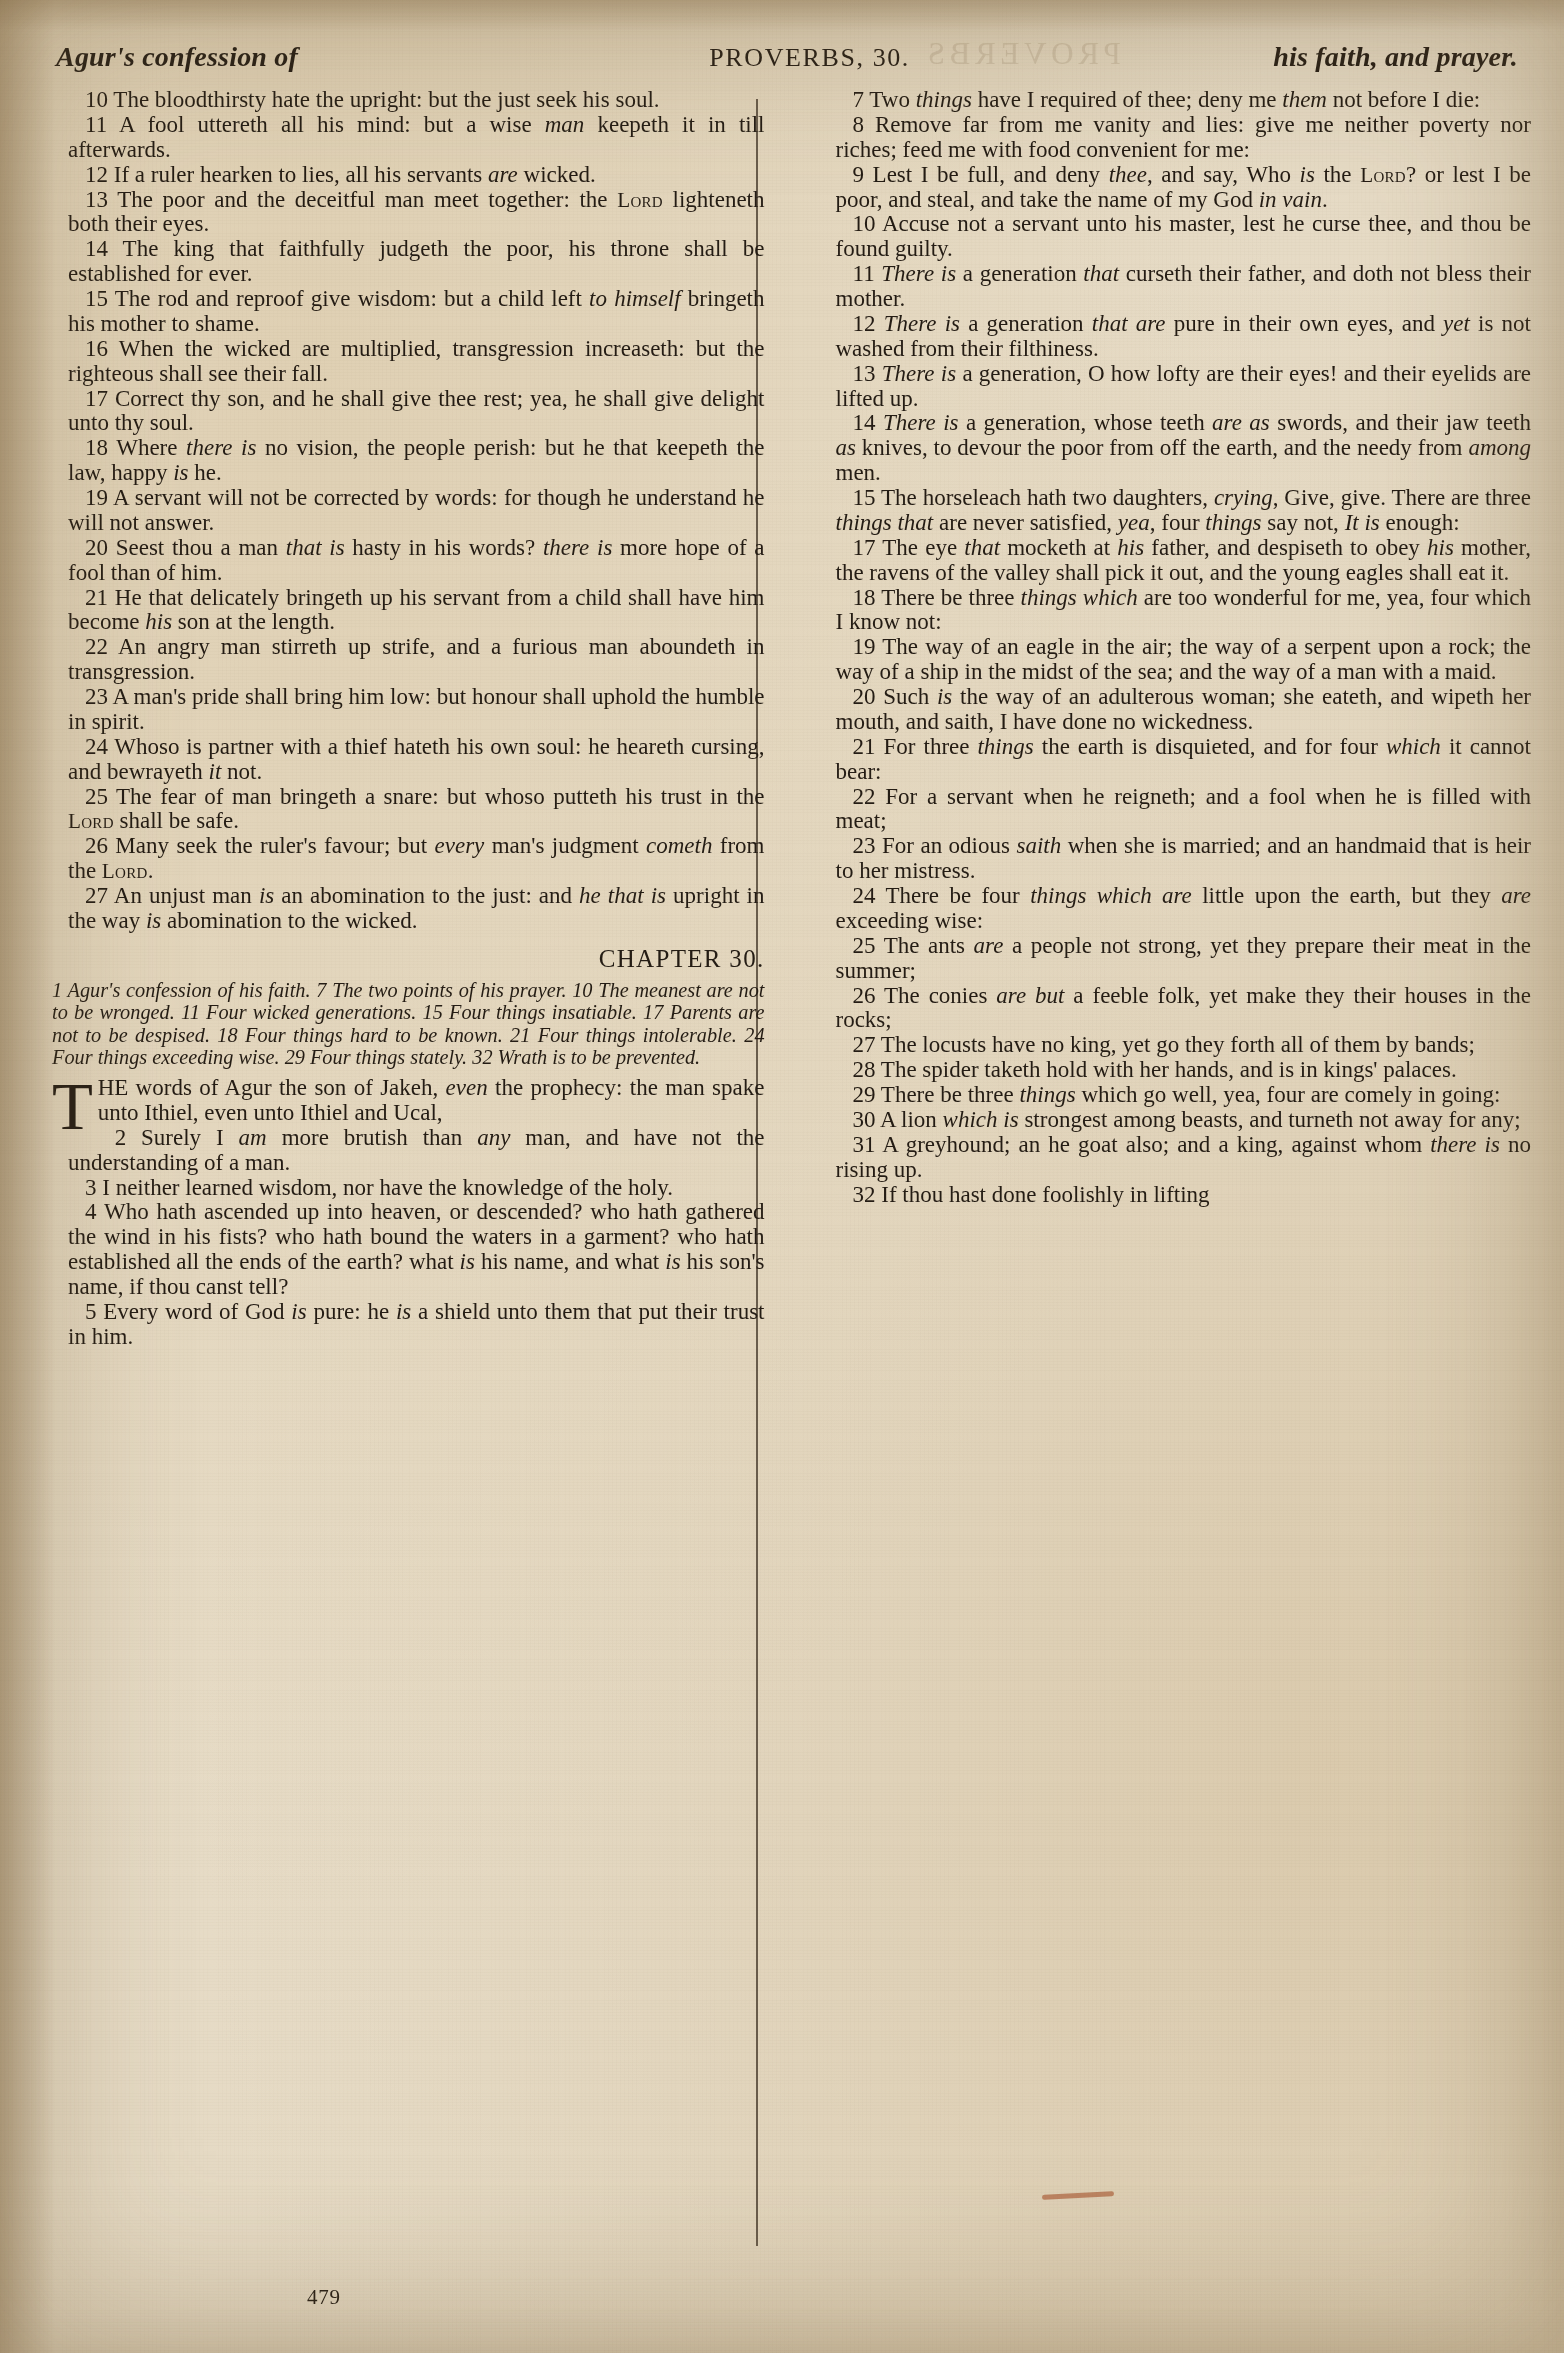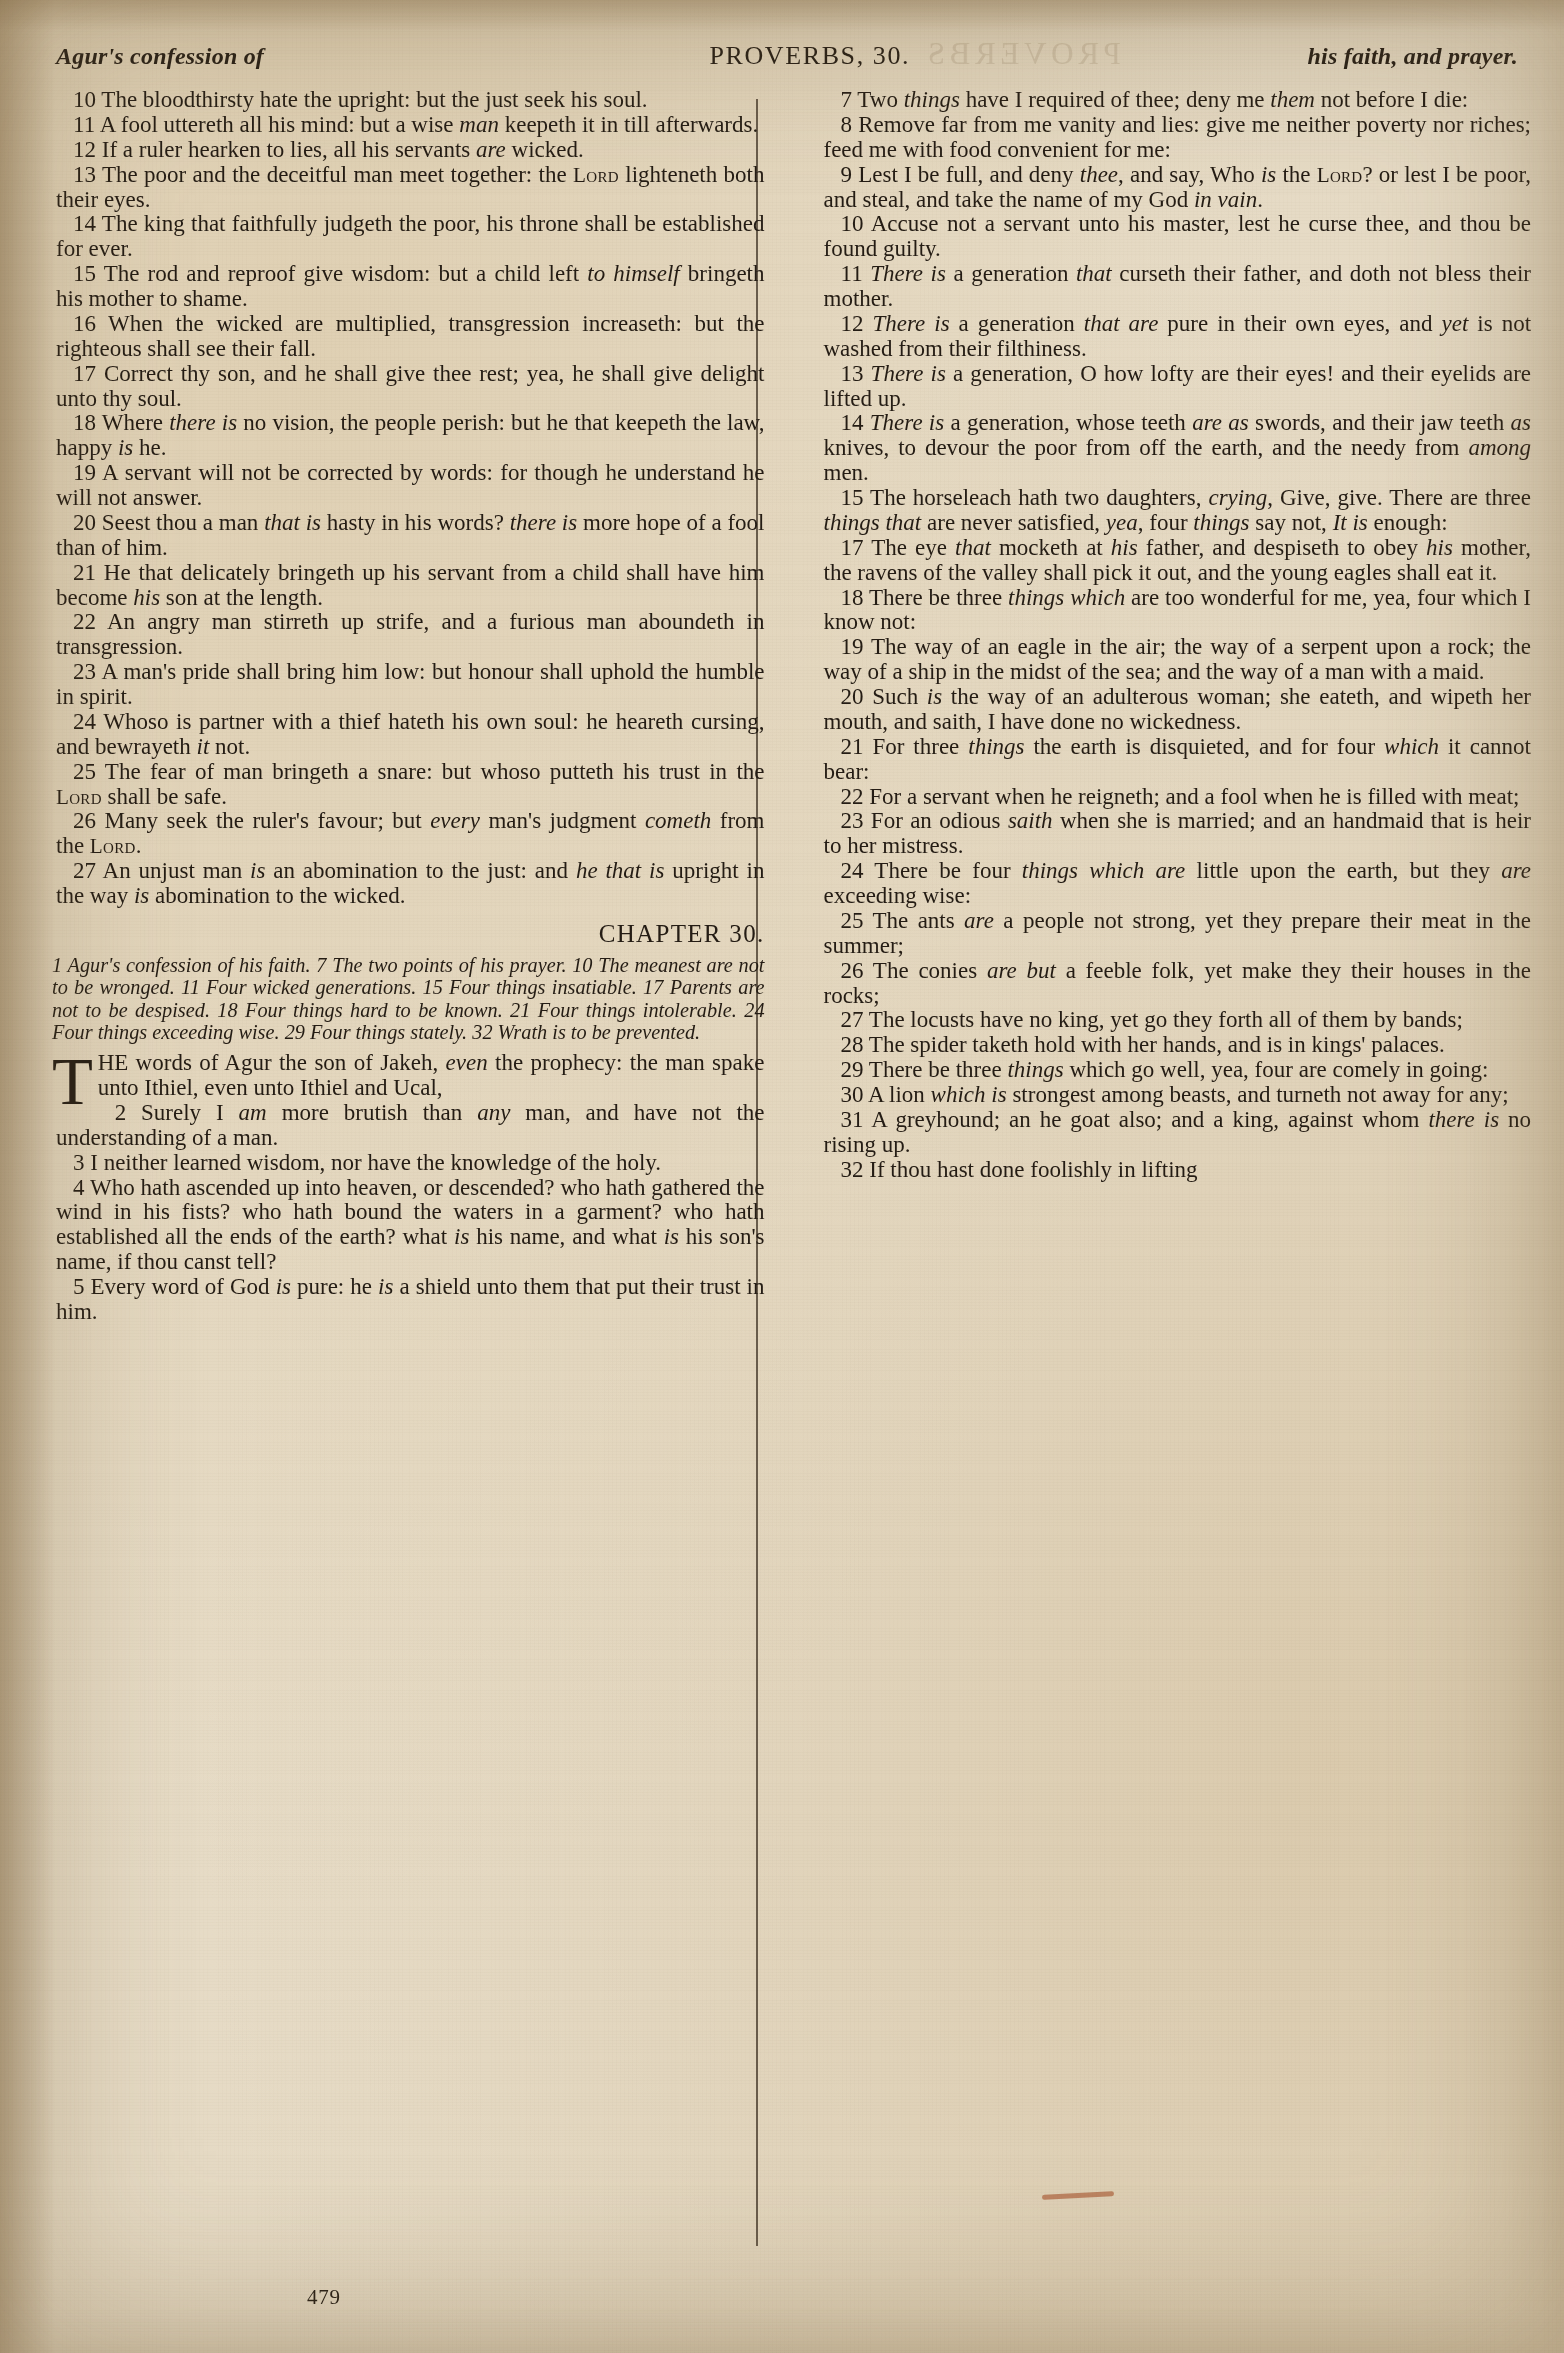--- a/index.html
+++ b/index.html
@@ -58,21 +58,21 @@
     right: 47px;
     top: 41px;
     height: 36px;
     display: flex;
     align-items: baseline;
     justify-content: space-between;
   }
   .header .run-left,
   .header .run-right {
     font-style: italic;
-    font-size: 24px;
+    font-size: 28px;
     font-weight: 700;
     letter-spacing: 0.2px;
     white-space: nowrap;
     font-family: Liberation Serif, serif;
   }
   .header .run-center {
     font-size: 26px;
     letter-spacing: 1.6px;
     font-weight: 400;
     white-space: nowrap;
@@ -104,21 +104,21 @@
     background: #3a2e20;
     opacity: 0.72;
   }
 
   
   .verse {
     font-size: 23px;
     line-height: 1.082;
     text-align: justify;
     text-justify: inter-word;
-    margin: 0 0 0 4px;
+    margin: 0 0 0 16px;
     text-indent: 17px;
     hyphens: manual;
   }
   .verse .vn {
     font-weight: 400;
   }
   i, .it { font-style: italic; }
   .sc {
     font-variant: small-caps;
     font-size: 0.92em;

